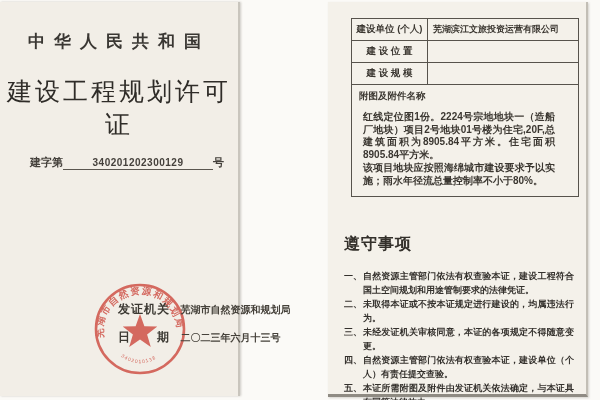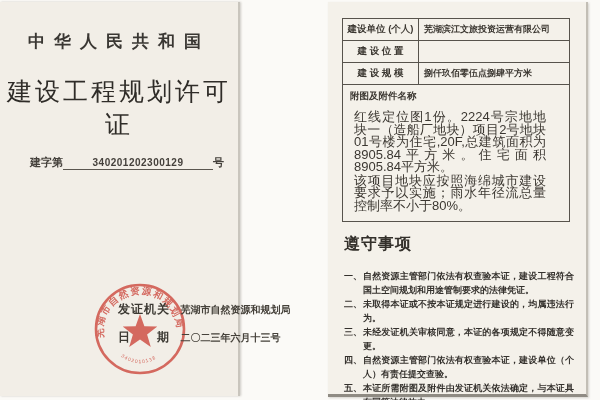--- a/index.html
+++ b/index.html
@@ -48,38 +48,38 @@
   }
   .issue-block{position:absolute;left:0;top:277px;width:279px;height:110px;}
   .seal{position:absolute;left:92px;top:2px;width:96px;height:96px;opacity:.88;}
   .issue-row{position:absolute;left:118px;font-weight:700;white-space:nowrap;}
   .issue-row .lbl{font-size:12px;letter-spacing:1px;color:#3c3933;}
   .issue-row .val{font-size:10px;margin-left:6px;color:#45413a;}
   .row-issuer{top:20px;}
   .row-date{top:48px;}
   
   .tbl{
-    position:absolute;left:14px;top:16px;width:226px;
+    position:absolute;left:23px;top:16px;width:226px;
     border:1px solid #57534c;background:transparent;
     font-weight:700;color:#3b3731;
   }
   .trow{display:flex;border-bottom:1px solid #57534c;}
   .tlabel{
     width:76px;flex:0 0 76px;border-right:1px solid #57534c;
     display:flex;align-items:center;justify-content:center;
     font-size:9.5px;text-align:center;padding:4px 2px;box-sizing:border-box;
   }
   .tval{
     flex:1;display:flex;align-items:center;
     font-size:9px;line-height:12.5px;padding:4px 5px;box-sizing:border-box;
     text-align:left;
   }
   .attach{padding:5px 7px 8px;min-height:88px;box-sizing:border-box;}
   .attach-title{font-size:9.5px;font-weight:800;margin:0 0 8px;}
-  .attach p{margin:0 16px 1px 4px;font-size:13px;line-height:12.5px;font-weight:400;text-align:justify;}
+  .attach p{margin:0 16px 1px 4px;font-size:10px;line-height:12.5px;font-weight:700;text-align:justify;}
   .notice-title{
     position:absolute;left:16px;top:232px;margin:0;
     font-size:16px;font-weight:800;letter-spacing:1px;color:#33302b;
   }
   .notice-list{position:absolute;left:16px;top:268px;width:230px;}
   .nitem{display:flex;margin-bottom:1px;font-weight:700;}
   .nnum{flex:0 0 19px;font-size:9px;line-height:13.5px;}
   .ntext{flex:1;font-size:9px;line-height:13.5px;text-align:justify;}
 </style>
 </head>
@@ -125,21 +125,20 @@
     <div class="tbl">
       <div class="trow">
         <div class="tlabel">建设单位 (个人)</div>
         <div class="tval">芜湖滨江文旅投资运营有限公司</div>
       </div>
       <div class="trow">
         <div class="tlabel">建 设 位 置</div>
       </div>
       <div class="trow">
         <div class="tlabel">建 设 规 模</div>
-        <div class="tval">捌仟玖佰零伍点捌肆平方米</div>
       </div>
       <div class="attach">
         <div class="attach-title">附图及附件名称</div>
         <p>红线定位图1份。2224号宗地地块一（造船厂地块）项目2号地块01号楼为住宅,20F,总建筑面积为8905.84平方米。住宅面积8905.84平方米。</p>
         <p>该项目地块应按照海绵城市建设要求予以实施；雨水年径流总量控制率不小于80%。</p>
       </div>
     </div>
 
     <h3 class="notice-title">遵守事项</h3>
     <div class="notice-list">

